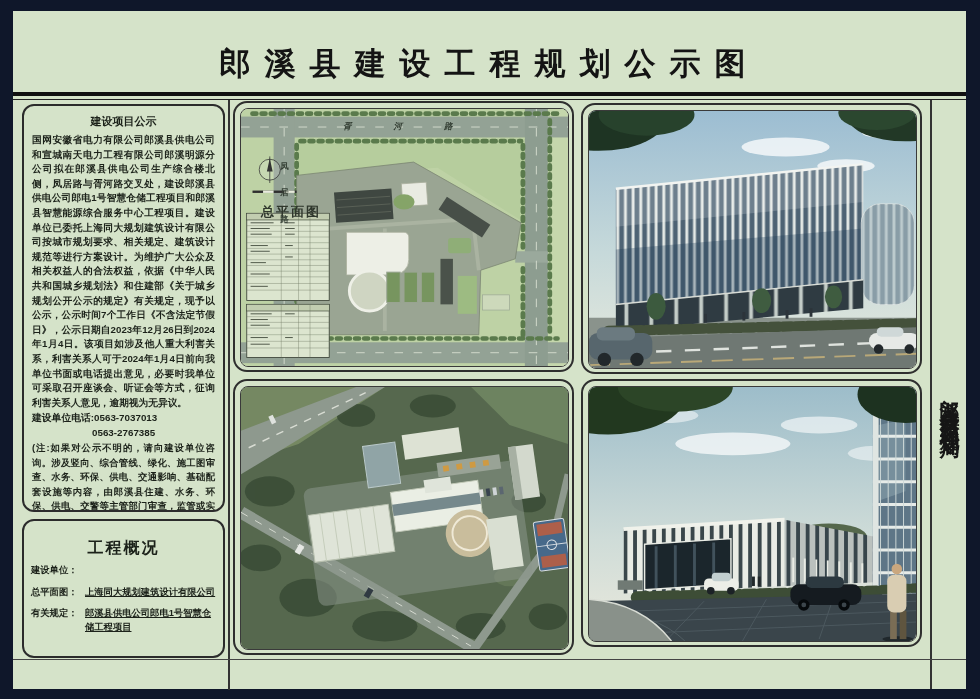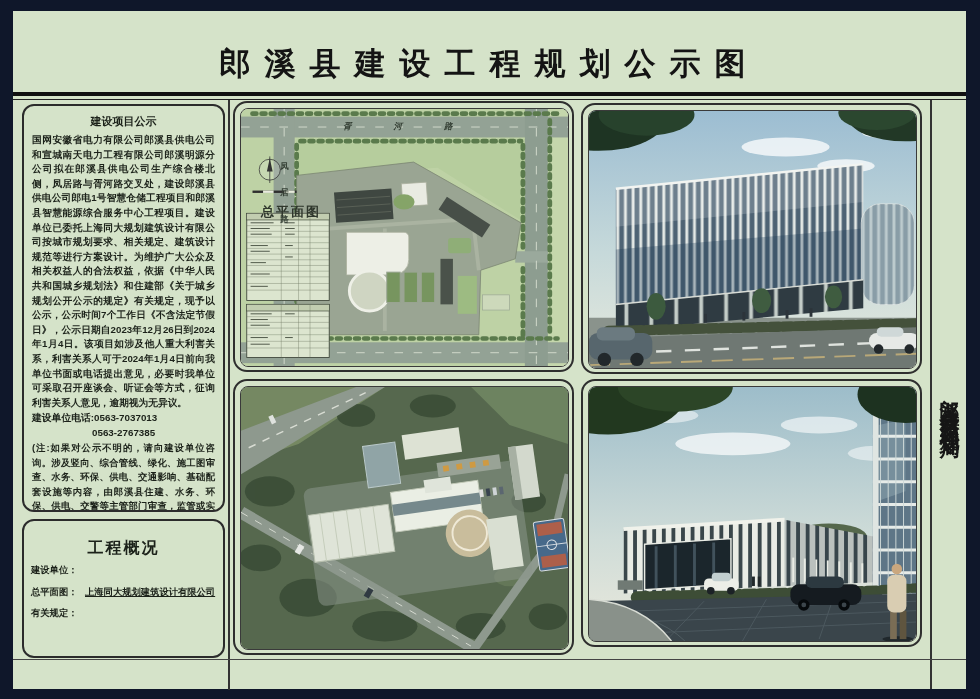--- a/index.html
+++ b/index.html
@@ -79,20 +79,24 @@
         <span class="ov-label">建设单位：</span>
       </div>
       <div class="ov-row">
         <span class="ov-label">总平面图：</span>
         <span class="ov-values">
           <span class="u">上海同大规划建筑设计有限公司</span>
         </span>
       </div>
       <div class="ov-row">
         <span class="ov-label">有关规定：</span>
+        <span class="ov-values">
+          <span class="u">郎溪县供电公司郎电1号智慧仓储工程项目</span><br>
+          
+        </span>
       </div>
     </div>
 
     <div class="photo-frame frame-site">
       <div class="photo-inner">
         <svg viewBox="0 0 341 271" preserveAspectRatio="none">
           <rect width="341" height="271" fill="#bed2a5"></rect>
           <rect x="320" width="21" height="271" fill="#c5d7ac"></rect>
           <polygon points="58,32 296,32 296,120 205,62 58,72" fill="#b6cd9d"></polygon>
           <g>

